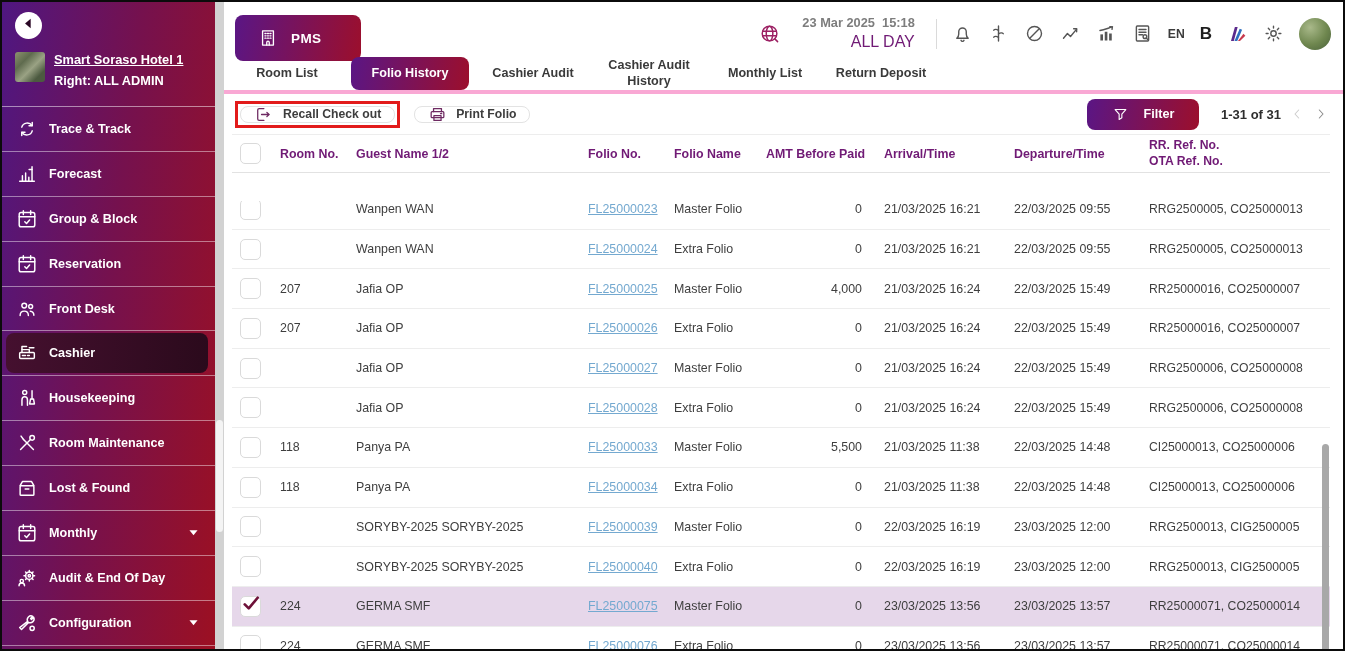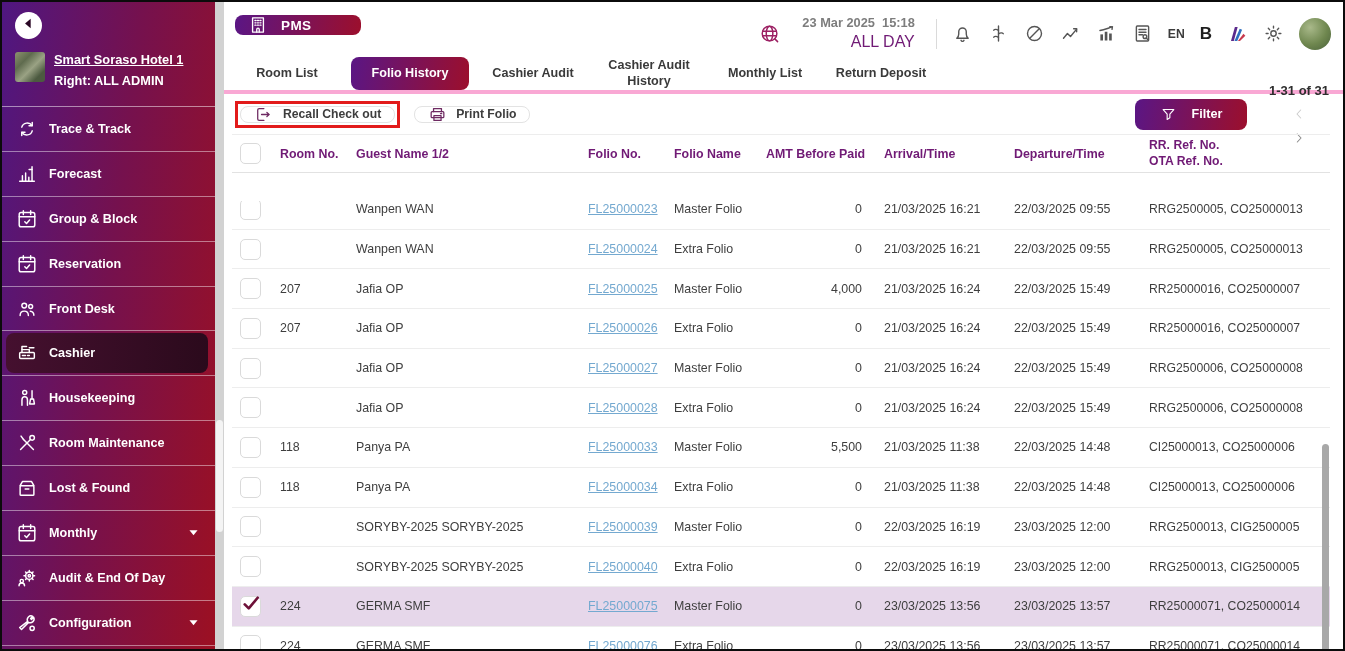--- a/index.html
+++ b/index.html
@@ -22,21 +22,21 @@
   .mi .chev{margin-left:auto;width:15px;height:15px;color:#fff;}
   .gutter{flex:0 0 9px;background:#d2d2d2;position:relative;}
   .gutter-thumb{position:absolute;left:1px;width:7px;top:418px;height:112px;border-radius:4px;background:#f4f4f4;cursor:pointer;}
 
   
   svg.st{fill:none;stroke:currentColor;stroke-width:1.6;stroke-linecap:round;stroke-linejoin:round;}
 
   
   .main{flex:1;min-width:0;position:relative;background:#fff;}
   .topbar{height:55px;box-sizing:border-box;display:flex;align-items:flex-start;padding:13px 12px 0 11px;}
-  .pms-btn{width:126px;height:20px;box-sizing:border-box;border-radius:8px;background:linear-gradient(100deg,#5a1685,#9c0f2c);color:#fff;display:flex;align-items:center;gap:13px;padding:0 13px;font-weight:700;font-size:13.5px;letter-spacing:.4px;cursor:pointer;}
+  .pms-btn{width:126px;height:46px;box-sizing:border-box;border-radius:8px;background:linear-gradient(100deg,#5a1685,#9c0f2c);color:#fff;display:flex;align-items:center;gap:13px;padding:0 23px;font-weight:700;font-size:13.5px;letter-spacing:.4px;cursor:pointer;}
   .pms-btn .ic{width:20px;height:20px;}
   .top-right{margin-left:auto;display:flex;align-items:center;gap:15px;color:#565656;}
   .globe-ic{width:22px;height:22px;color:#9c2063;}
   .dt{text-align:right;line-height:1.3;margin:0 6px;}
   .dt .d1{font-size:12.8px;color:#7d7d7d;font-weight:600;}
   .dt .d2{font-size:16px;color:#701a75;font-weight:400;}
   .vdiv{width:1px;height:30px;background:#dadada;}
   .tico{width:21px;height:21px;color:#555;cursor:pointer;}
   .lang{font-size:12.2px;color:#3c3c3c;font-weight:600;cursor:pointer;}
   .boldb{font-size:17px;color:#1e1e1e;font-weight:700;cursor:pointer;}
@@ -46,21 +46,21 @@
   .tab{width:104px;text-align:center;font-size:12.6px;font-weight:600;color:#3a3a3a;line-height:1.2;cursor:pointer;}
   .tab.active{background:linear-gradient(100deg,#5a1685,#9c0f2c);color:#fff;border-radius:8px;height:33px;display:flex;align-items:center;justify-content:center;width:118px;text-align:right;}
 
   .actions{height:40px;display:flex;align-items:center;padding:0 14px 0 11px;}
   .red-box{border:3px solid #e21b1b;padding:2px;}
   .btn{display:flex;align-items:center;gap:10px;height:17px;padding:0 13px;background:#fff;border:1px solid #e3e3e3;border-radius:8px;font-size:12.2px;font-weight:600;color:#3d3d3d;cursor:pointer;white-space:nowrap;}
   .btn .ic{width:19px;height:19px;color:#6e2a62;}
   .print{margin-left:14px;gap:9px;}
   .filter-btn{margin-left:auto;width:112px;height:31px;border:none;border-radius:8px;background:linear-gradient(100deg,#5a1685,#9c0f2c);color:#fff;display:flex;align-items:center;justify-content:center;gap:15px;font-size:12.6px;font-weight:700;cursor:pointer;}
   .filter-btn .ic{width:17px;height:17px;}
-  .pagin{display:flex;align-items:center;gap:8px;margin-left:22px;font-size:13px;font-weight:700;color:#2e2e2e;flex-direction:column;}
+  .pagin{display:flex;align-items:center;gap:8px;margin-left:22px;font-size:13px;font-weight:700;color:#2e2e2e;}
   .pg{width:16px;height:16px;cursor:pointer;}
   .pg.prev{color:#cdcdcd;}
   .pg.next{color:#8a8a8a;}
 
   
   .table{position:relative;margin:0 13px 0 8px;border-top:1px solid #ededed;}
   .thead,.trow{display:grid;grid-template-columns:40px 76px 232px 86px 92px 118px 130px 135px 1fr;align-items:center;padding-left:8px;box-sizing:border-box;}
   .thead{height:38px;border-bottom:1px solid #e2e2e2;font-size:12.4px;font-weight:600;color:#701a75;white-space:nowrap;}
   .th-ref{line-height:1.3;font-size:12.2px;}
   .tbody{height:477px;overflow:hidden;margin-top:28px;}

